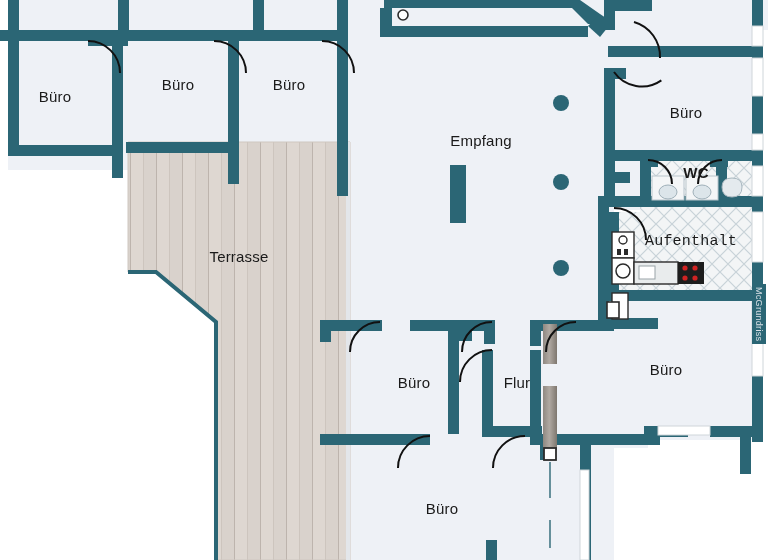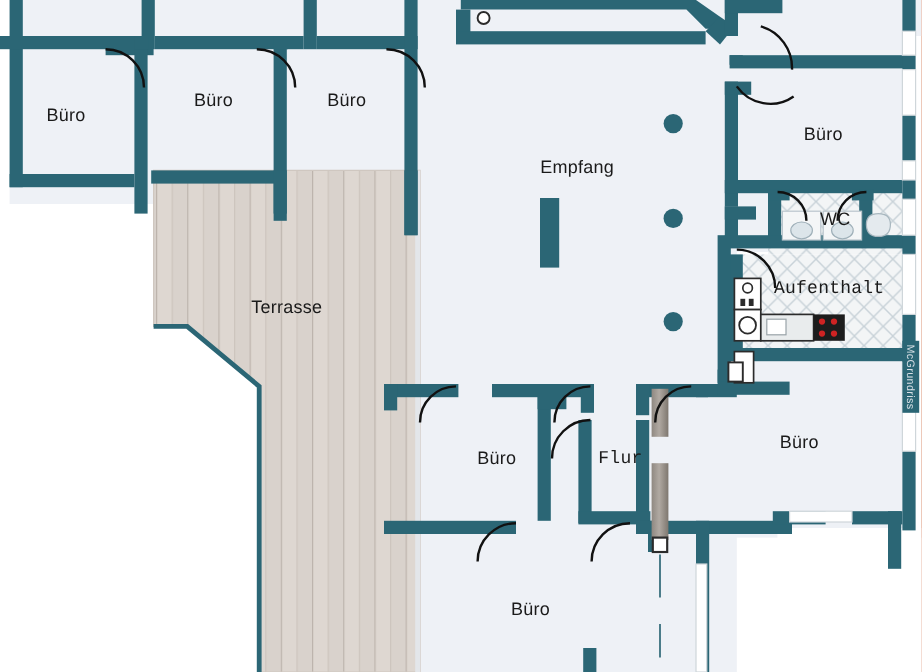--- a/index.html
+++ b/index.html
@@ -1,17 +1,17 @@
 <!DOCTYPE html>
 <html><head>
 <meta charset="utf-8">
 <style>
   html,body{margin:0;padding:0;background:#ffffff;}
   body{font-family:"Liberation Sans", sans-serif;}
-  #plan{position:relative;width:768px;height:560px;overflow:hidden;background:#c2410c;}
+  #plan{position:relative;width:768px;height:560px;overflow:hidden;background:#15803d;}
   #svgroot{position:absolute;left:0;top:0;width:768px;height:560px;}
   .rlabel{position:absolute;color:#1a1a1a;font-size:15px;letter-spacing:.2px;white-space:nowrap;
           transform:translate(-50%,-50%);pointer-events:none;}
   #watermark{position:absolute;right:2px;top:284px;width:14px;height:60px;color:#d8e0e6;
              font-size:9px;letter-spacing:.3px;writing-mode:vertical-rl;text-orientation:mixed;
              background:#2b6675;text-align:center;line-height:14px;}
 </style>
 </head>
 <body>
 
@@ -233,23 +233,23 @@
       <path d="M430 436 A32 32 0 0 0 398 468"></path>
       <path d="M530 444 A32 32 0 0 0 498 476" transform="translate(-5,-8)"></path>
     </g>
   </svg>
 
   <div class="rlabel" style="left:55px;  top:96px;">Büro</div>
   <div class="rlabel" style="left:178px; top:84px;">Büro</div>
   <div class="rlabel" style="left:289px; top:84px;">Büro</div>
   <div class="rlabel" style="left:481px; top:140px;">Empfang</div>
   <div class="rlabel" style="left:686px; top:112px;">Büro</div>
-  <div class="rlabel" style="left:696px; top:183px;">WC</div>
+  <div class="rlabel" style="left:696px; top:172px;font-weight:bold;">WC</div>
   <div class="rlabel" style="left:691px; top:241px;font-family:Liberation Mono, monospace;">Aufenthalt</div>
   <div class="rlabel" style="left:239px; top:256px;">Terrasse</div>
   <div class="rlabel" style="left:666px; top:369px;">Büro</div>
   <div class="rlabel" style="left:414px; top:382px;">Büro</div>
-  <div class="rlabel" style="left:517px; top:382px;font-family:Liberation Mono, monospace;">Flur</div>
+  <div class="rlabel" style="left:517px; top:382px;">Flur</div>
   <div class="rlabel" style="left:442px; top:508px;">Büro</div>
 
   <div id="watermark">McGrundriss</div>
 
 </div>
 
 </body></html>

